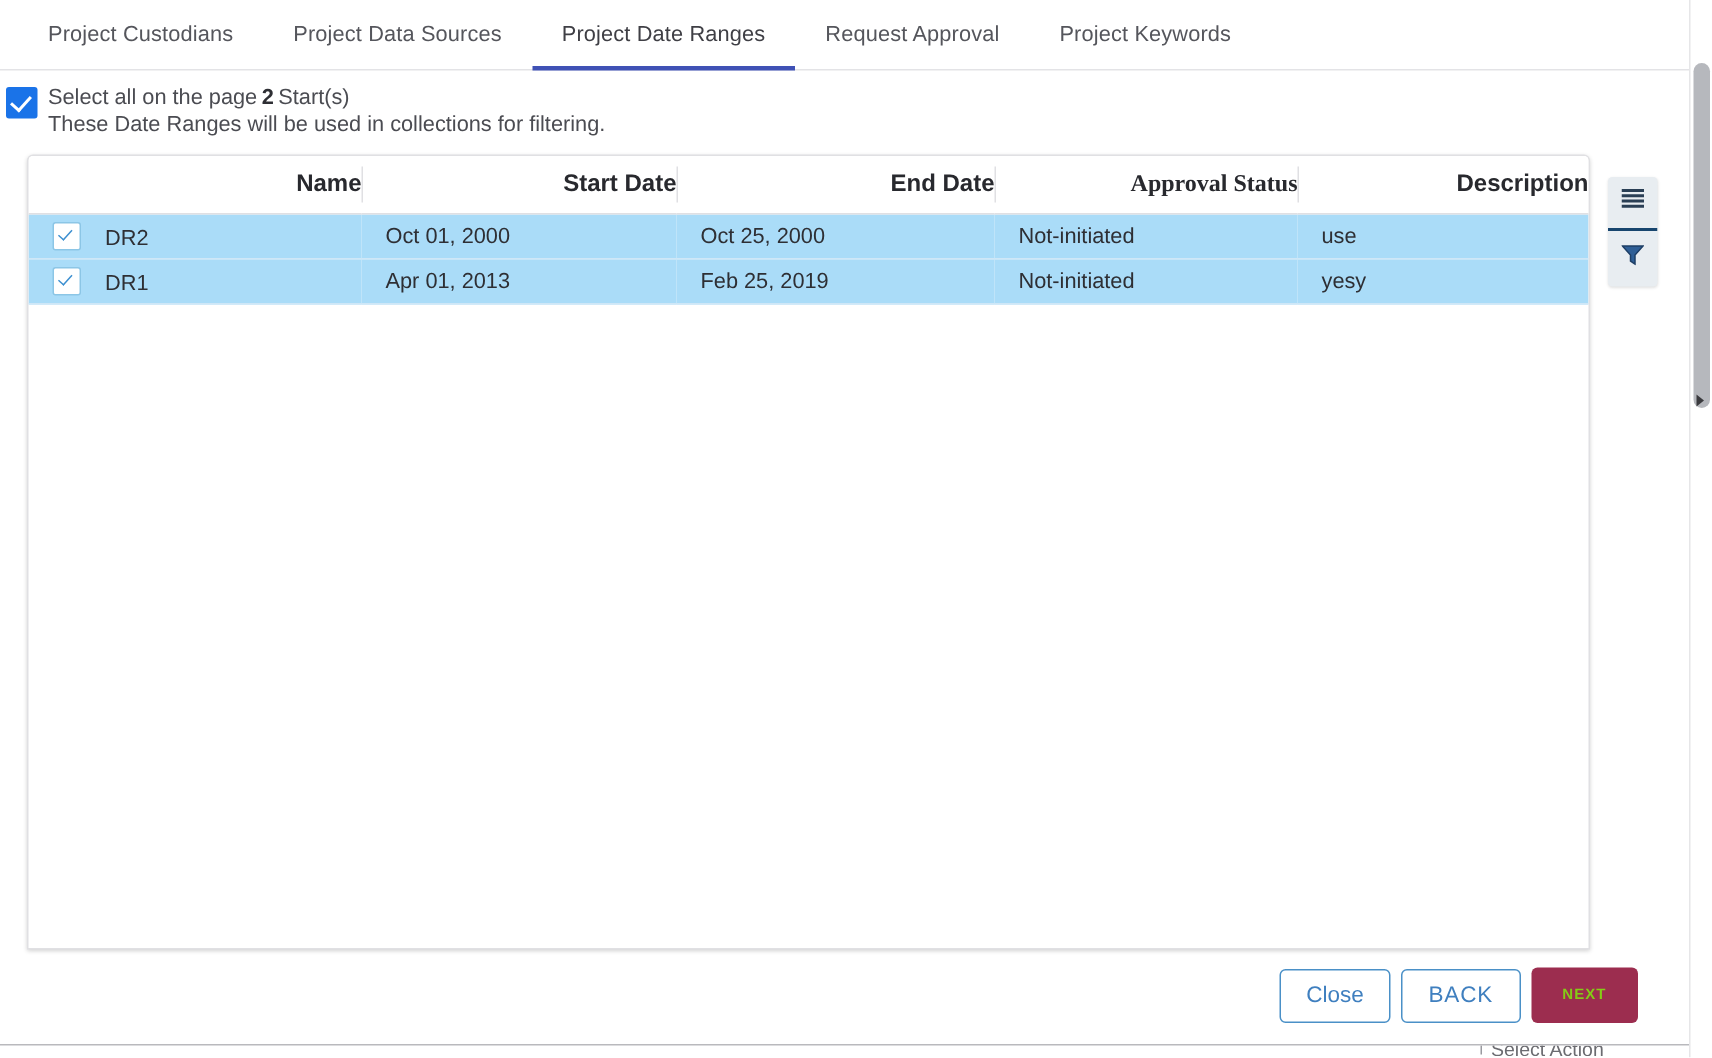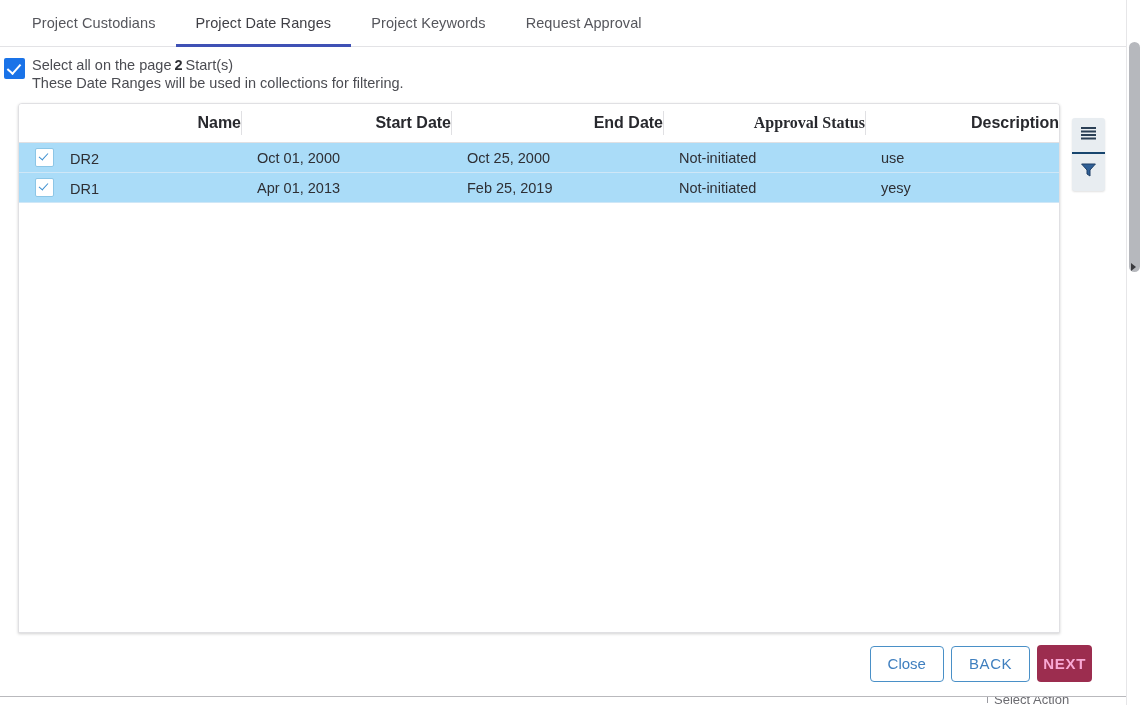--- a/index.html
+++ b/index.html
@@ -289,25 +289,25 @@
     font-size: 15px;
     font-family: "Liberation Sans", sans-serif;
     cursor: pointer;
   }
   .btn-outline.upper {
     letter-spacing: 0.6px;
   }
   .btn-primary {
     background: #9c2d4f;
     border: none;
-    color: #f9a8d4;
+    color: #84cc16;
     border-radius: 4px;
     height: 37px;
-    padding: 0 6px;
-    font-size: 15px;
+    padding: 0 21px;
+    font-size: 10px;
     font-weight: bold;
     letter-spacing: 0.7px;
     font-family: "Liberation Sans", sans-serif;
     cursor: pointer;
   }
 
   
   .scrollbar-track {
     position: absolute;
     right: 0; top: 0;
@@ -344,23 +344,24 @@
   <div class="behind-bar blue"></div>
   <div class="behind-bar maroon"></div>
   <div class="behind-tick"></div>
   <div class="behind-text">Select Action</div>
 </div>
 
 <div class="modal">
 
   <div class="tabbar">
     <div class="tab">Project Custodians</div>
+    <div class="tab">Project Data Sources</div>
     <div class="tab active">Project Date Ranges</div>
+    <div class="tab">Request Approval</div>
     <div class="tab">Project Keywords</div>
-    <div class="tab">Request Approval</div>
   </div>
 
   <div class="select-header">
     <div class="select-row">
       <div class="master-check"></div>
       <div class="select-texts">
         <div class="select-line1">
           <span>Select all on the page</span><span class="count">2</span><span>Start(s)</span>
         </div>
         <div class="select-line2">These Date Ranges will be used in collections for filtering.</div>

